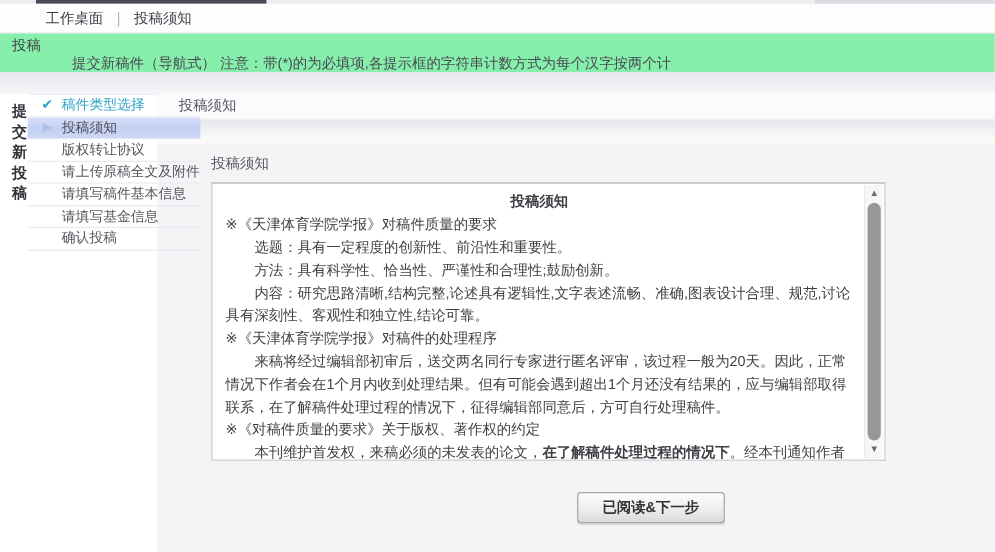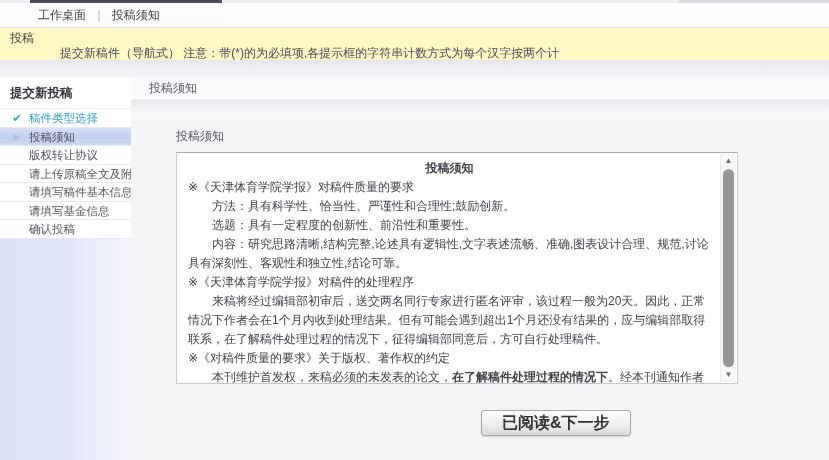--- a/index.html
+++ b/index.html
@@ -11,27 +11,27 @@
   
   .topstrip { position:relative; height:3px; background:#ededf1; }
   .topstrip .dark-seg { position:absolute; left:30px; top:0; width:192px; height:3px; background:#4a4a54; }
   .topstrip .gray-seg { position:absolute; right:0; top:0; width:150px; height:3px; background:#d9d9e0; }
   
   .titlebar { height:25px; background:#fdfdfe; border-bottom:1px solid #e4e4ec;
               display:flex; align-items:center; padding-left:38px; color:#3c3c44; }
   .titlebar .sep { margin:0 7px; color:#9a9aa8; }
   .titlebar a { color:#3c3c44; text-decoration:none; cursor:pointer; }
   
-  .subhead { height:32px; background:#fef9c3; padding:3px 0 0 10px; line-height:15px; }
+  .subhead { height:32px; background:#86efac; padding:3px 0 0 10px; line-height:15px; }
   .subhead .note { padding-left:50px; color:#4a4a52; }
   .band { height:18px; background:linear-gradient(180deg,#e7e7ec 0%,#f6f6f9 100%); }
   
   .content { display:flex; height:382px; }
   
-  .sidebar { width:131px; display:flex; flex-direction:column; background:#fff; }
+  .sidebar { width:131px; display:flex; flex-direction:row; background:#fff; }
   .sidebar-title { padding:7px 0 6px 10px; font-weight:bold; color:#33333b; font-size:12.5px; }
   .steps { border-top:1px solid #ececf4; }
   .step { position:relative; height:18.5px; line-height:18.5px; padding-left:29px;
           border-bottom:1px solid #e9e9f2; color:#55555d; font-size:11.5px; cursor:pointer;
           white-space:nowrap; overflow:hidden; }
   .step .st-icon { position:absolute; left:9px; top:0; width:16px; text-align:center; }
   .step.done { color:#2aa3c6; }
   .step.done .st-icon { color:#2aa3c6; font-weight:bold; }
   .step.current { background:linear-gradient(180deg,#d7dff8 0%,#c3cff2 55%,#cdd7f5 100%); color:#4c4c56; }
   .step.current .st-icon { color:#a9c2ea; font-size:10px; }
@@ -54,21 +54,21 @@
   .vscroll { position:absolute; top:1px; right:1px; bottom:1px; width:16px;
              background:#f7f7f8; border-left:1px solid #ebebee; }
   .vs-arrow { position:absolute; left:0; width:100%; height:14px; font-size:8px;
               color:#6b6b72; text-align:center; line-height:14px; cursor:pointer; }
   .vs-up { top:0; } .vs-down { bottom:0; }
   .vs-thumb { position:absolute; left:2px; right:2px; top:15px; bottom:15px;
               background:#979799; border-radius:6px; cursor:pointer; }
   
   .btn-row { margin-top:26px; }
   .next-btn { margin-left:350px; min-width:114px; height:26px; padding:0 20px;
-              font-family:inherit; font-size:16px; color:#333; font-weight:bold; cursor:pointer;
+              font-family:inherit; font-size:12px; color:#333; font-weight:bold; cursor:pointer;
               background:linear-gradient(180deg,#fdfdfd 0%,#ececec 60%,#dadada 100%);
               border:1px solid #a5a5a5; border-radius:3px; box-shadow:0 1px 1px rgba(0,0,0,.12); }
 </style>
 </head>
 <body>
 
 <div class="topstrip">
   <div class="dark-seg"></div>
   <div class="gray-seg"></div>
 </div>
@@ -106,22 +106,22 @@
     <div class="main-bar"></div>
     <div class="main-gap"></div>
 
     <div class="form-section">
       <div class="field-label">投稿须知</div>
 
       <div class="notice-box">
         <div class="notice-text">
             <div class="para center"><span style="font-weight: bold;">投稿须知</span></div>
             <div class="para"><span>※《天津体育学院学报》对稿件质量的要求</span></div>
+            <div class="para indent"><span>选题：具有一定程度的创新性、前沿性和重要性。</span></div>
             <div class="para indent"><span>方法：具有科学性、恰当性、严谨性和合理性;鼓励创新。</span></div>
-            <div class="para indent"><span>选题：具有一定程度的创新性、前沿性和重要性。</span></div>
             <div class="para indent"><span>内容：研究思路清晰,结构完整,论述具有逻辑性,文字表述流畅、准确,图表设计合理、规范,讨论具有深刻性、客观性和独立性,结论可靠。</span></div>
             <div class="para"><span>※《天津体育学院学报》对稿件的处理程序</span></div>
             <div class="para indent"><span>来稿将经过编辑部初审后，送交两名同行专家进行匿名评审，该过程一般为20天。因此，正常情况下作者会在1个月内收到处理结果。但有可能会遇到超出1个月还没有结果的，应与编辑部取得联系，在了解稿件处理过程的情况下，征得编辑部同意后，方可自行处理稿件。</span></div>
             <div class="para"><span>※《对稿件质量的要求》关于版权、著作权的约定</span></div>
             <div class="para indent"><span>本刊维护首发权，来稿必须的未发表的论文，</span><span style="font-weight: bold;">在了解稿件处理过程的情况下</span><span>。经本刊通知作者进行修改的稿件或将被采用的稿件，作者必须保证</span></div>
           </div>
         <div class="vscroll">
           <div class="vs-arrow vs-up">▲</div>
           <div class="vs-thumb"></div>
           <div class="vs-arrow vs-down">▼</div>

